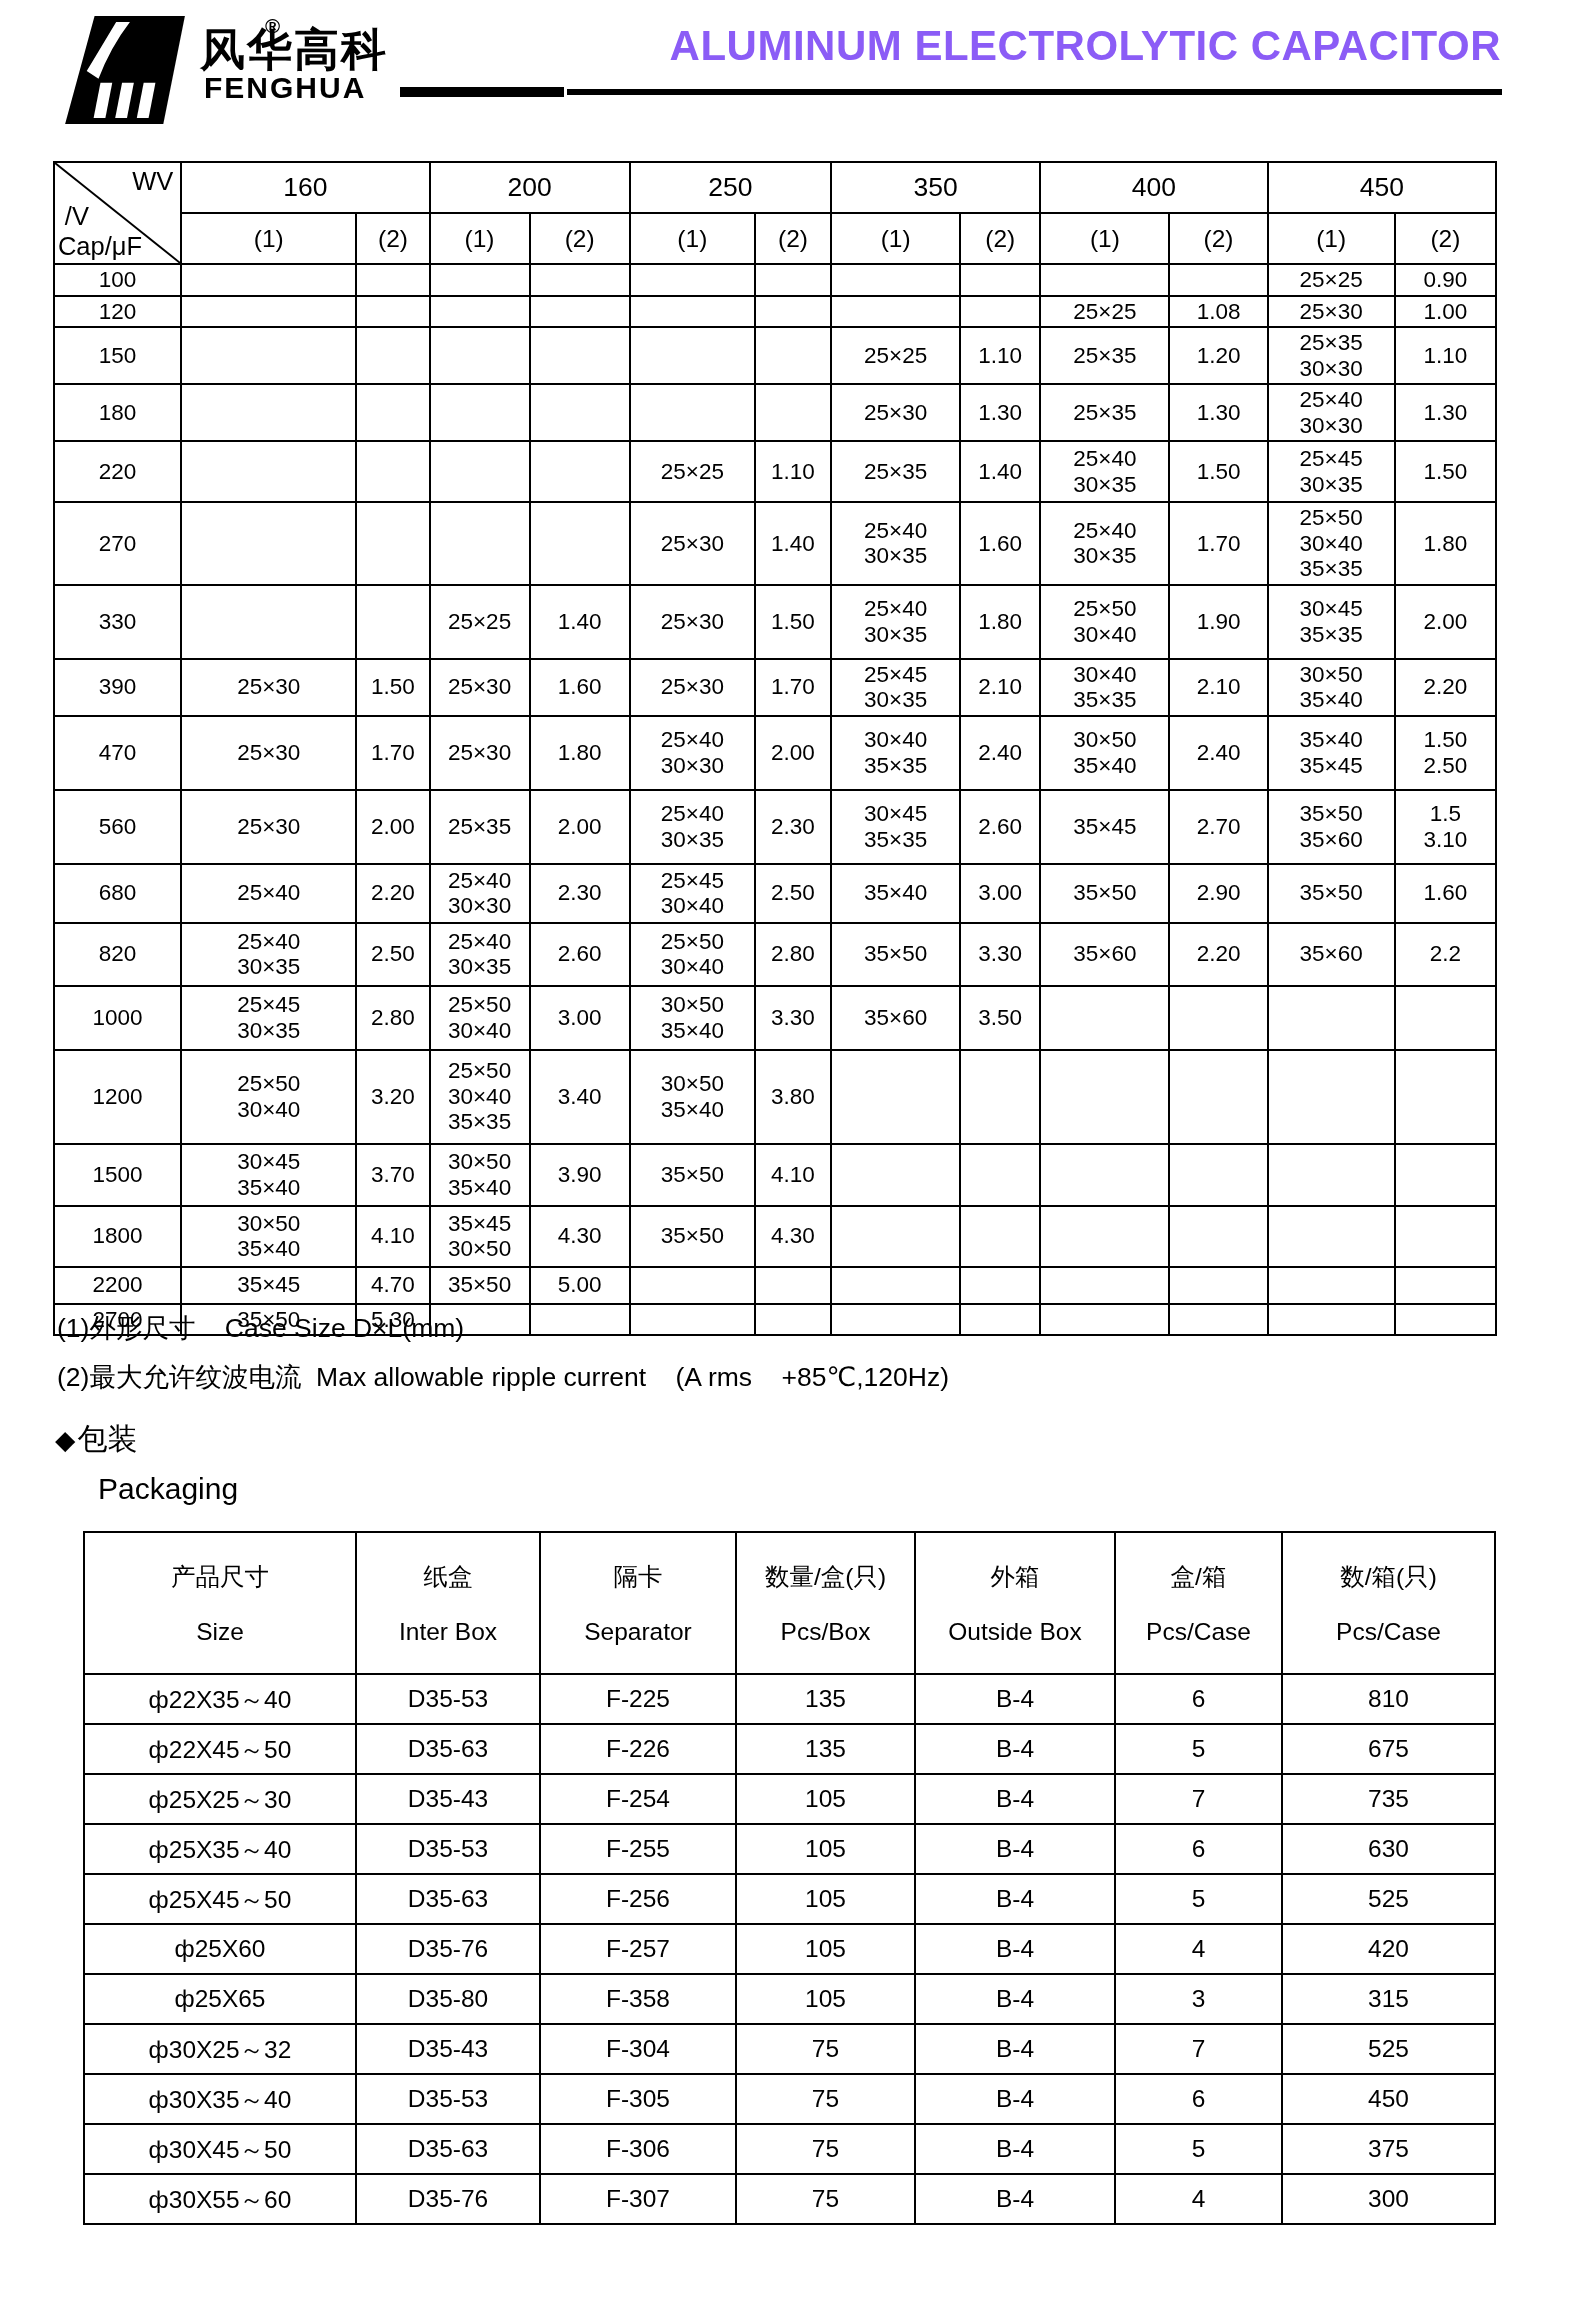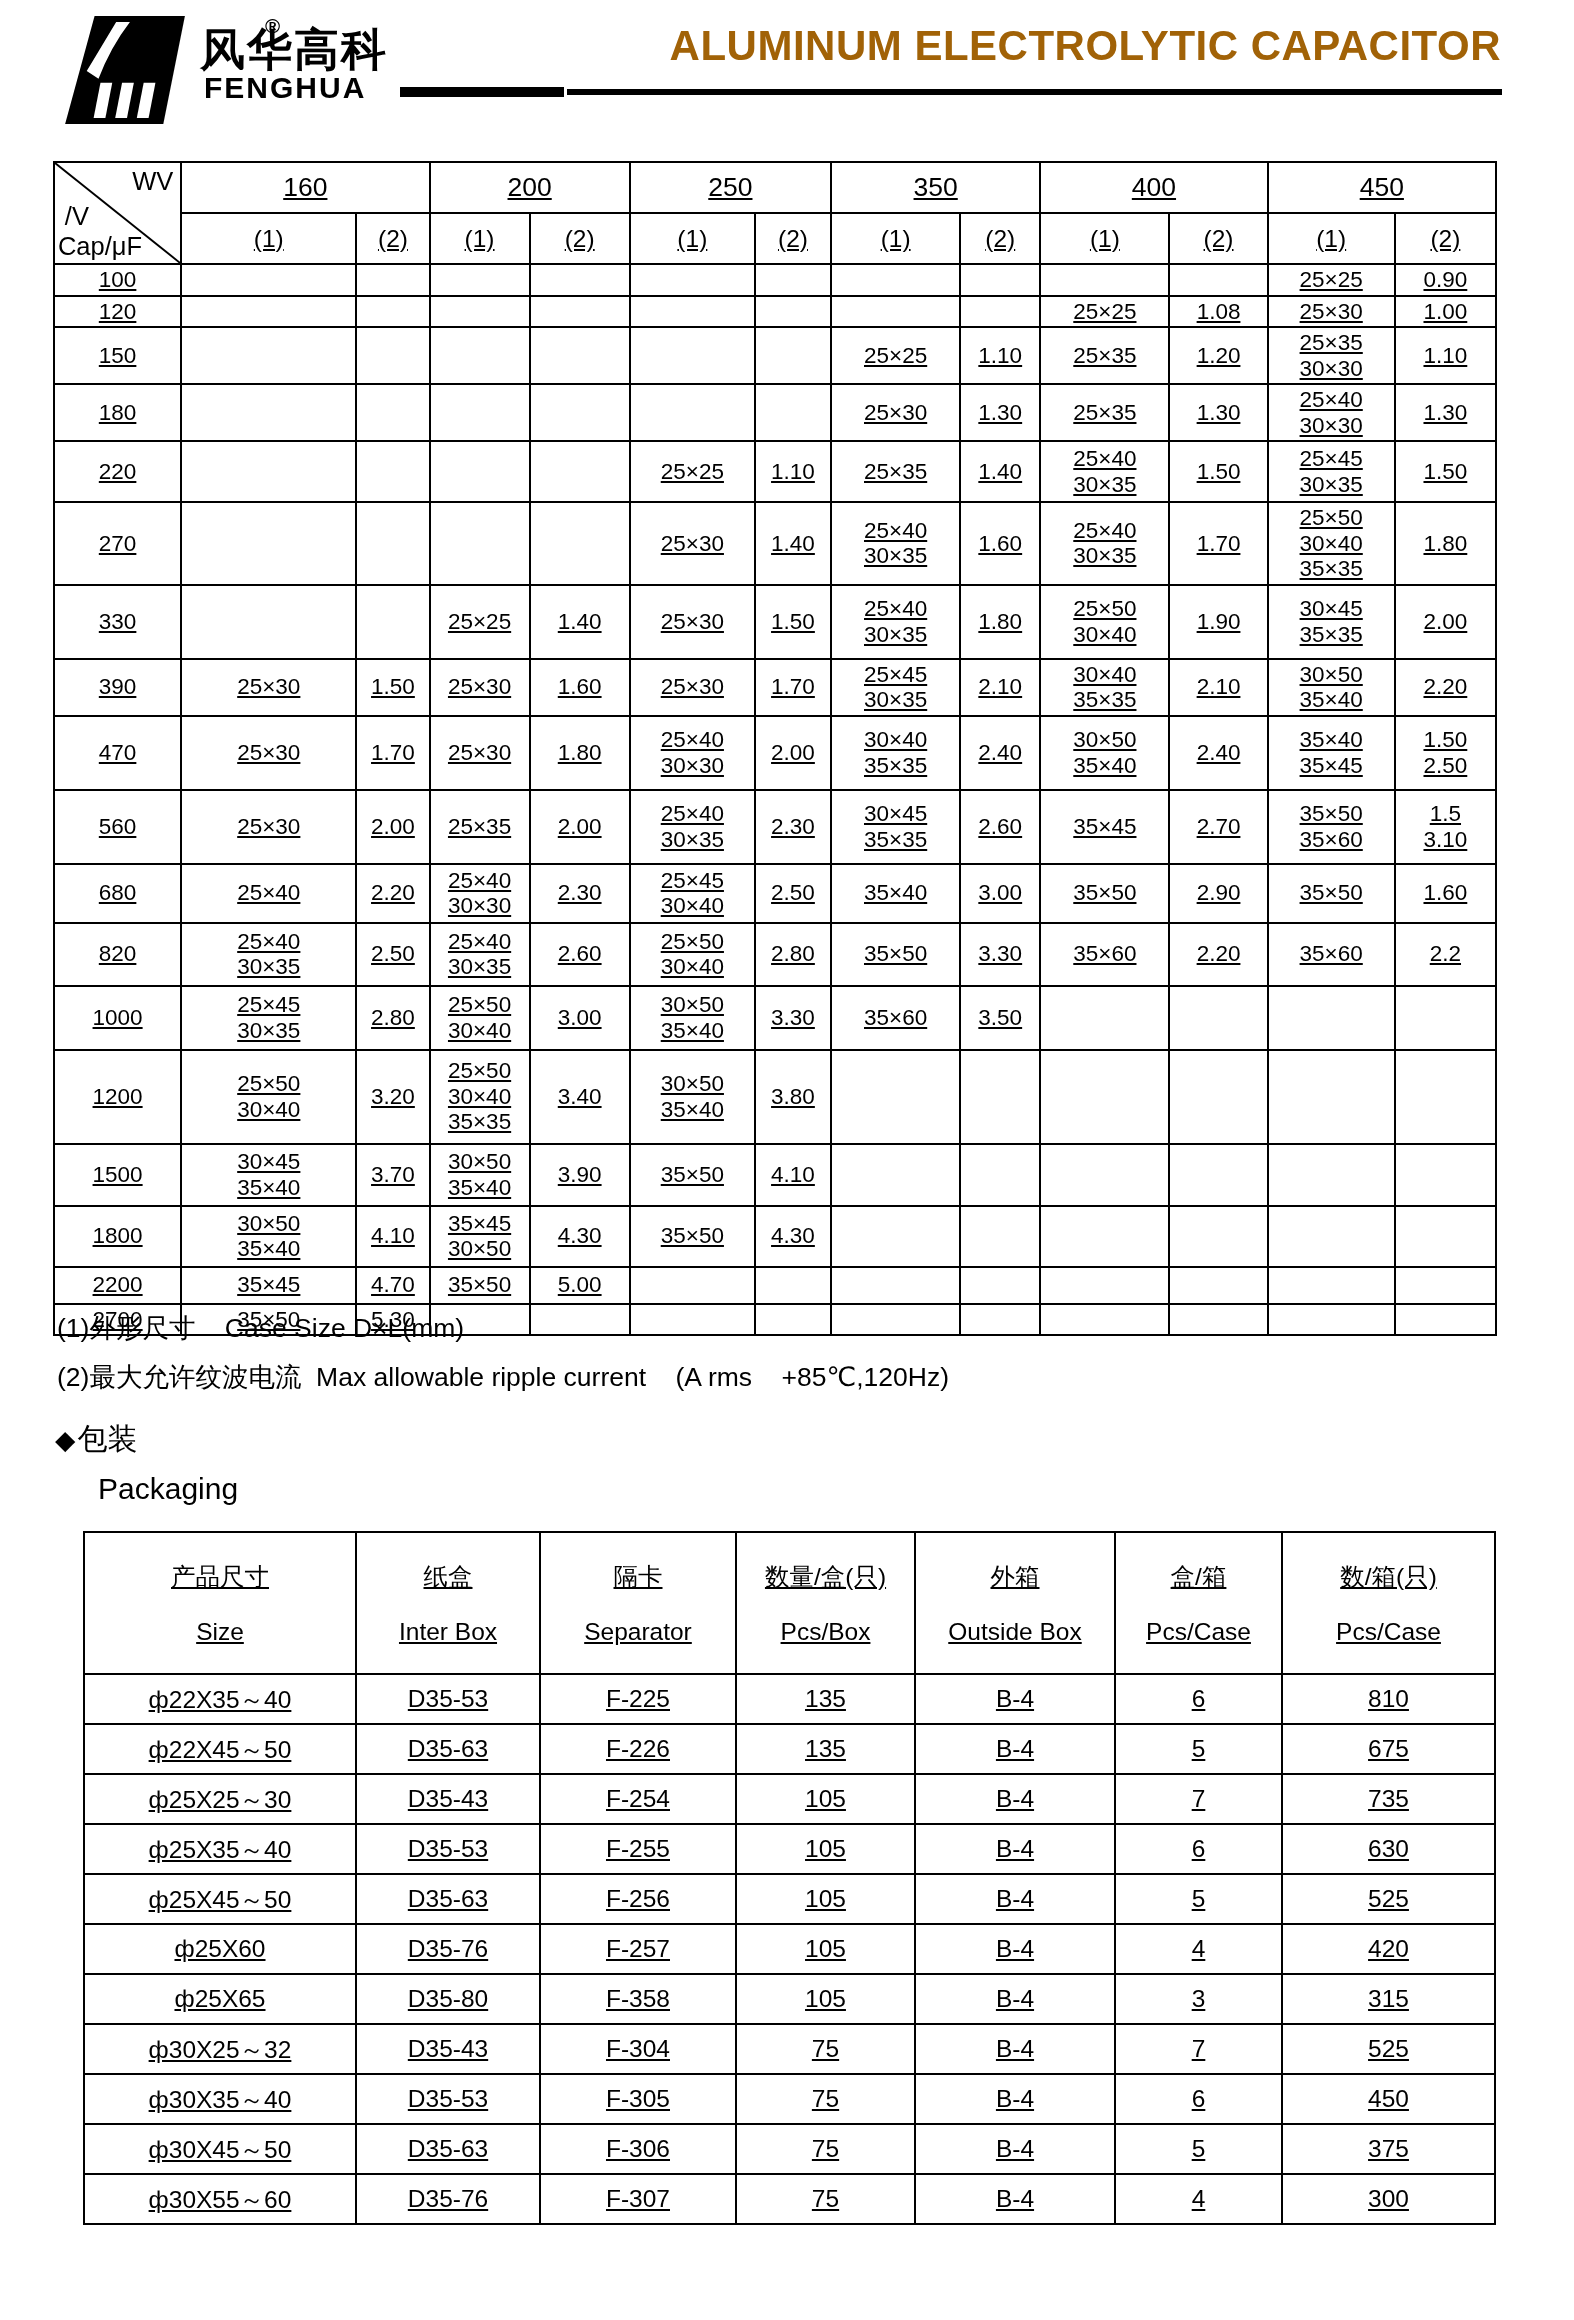--- a/index.html
+++ b/index.html
@@ -7,26 +7,26 @@
   .page {
     position:relative; width:1574px; height:2320px; background:#fff; color:#000;
     font-family:"Liberation Sans","DejaVu Sans",sans-serif; overflow:hidden;
   }
 
   
   .logo-mark { position:absolute; left:65px; top:15.7px; width:122px; height:108px; }
   .logo-reg  { position:absolute; left:265px; top:13.7px; font-size:20.6px; font-weight:bold; }
   .logo-cn   { position:absolute; left:200px; top:19.6px; font-size:45px; font-weight:bold; letter-spacing:2px; }
   .logo-en   { position:absolute; left:204px; top:71px; font-size:30px; font-weight:bold; letter-spacing:2px; }
-  .title     { position:absolute; right:73px; top:21.6px; font-size:42px; font-weight:bold; color:#a16207; letter-spacing:0.5px; white-space:nowrap; }
+  .title     { position:absolute; right:73px; top:21.6px; font-size:42px; font-weight:bold; color:#8b5cf6; letter-spacing:0.5px; white-space:nowrap; }
   .rule-stub { position:absolute; left:400px; top:87px; width:164px; height:9.8px; background:#000; }
   .rule      { position:absolute; left:567px; top:89px; width:935px; height:5.9px; background:#000; }
 
   
-  table { border-collapse:collapse; table-layout:fixed;text-decoration:underline; }
+  table { border-collapse:collapse; table-layout:fixed; }
   .ratings { position:absolute; left:53px; top:161px; width:1444px; border:2.9px solid #000; }
   .ratings th, .ratings td { border:2px solid #000; text-align:center; vertical-align:middle; font-weight:normal; }
   .ratings .volt { height:51px; font-size:26.5px; }
   .ratings .sub  { height:51px; font-size:24.5px; }
   .ratings tbody th, .ratings tbody td { font-size:22.5px; line-height:25.5px; padding:2px 1px; }
   .corner { position:relative; padding:0; }
   .corner svg { position:absolute; left:0; top:0; width:100%; height:100%; }
   .c-wv  { position:absolute; right:6.9px;  top:3.9px;    font-size:25.5px; }
   .c-v   { position:absolute; left:9.8px;  top:39px;   font-size:25.5px; }
   .c-cap { position:absolute; left:2.9px;   bottom:2px; font-size:25.5px; }

